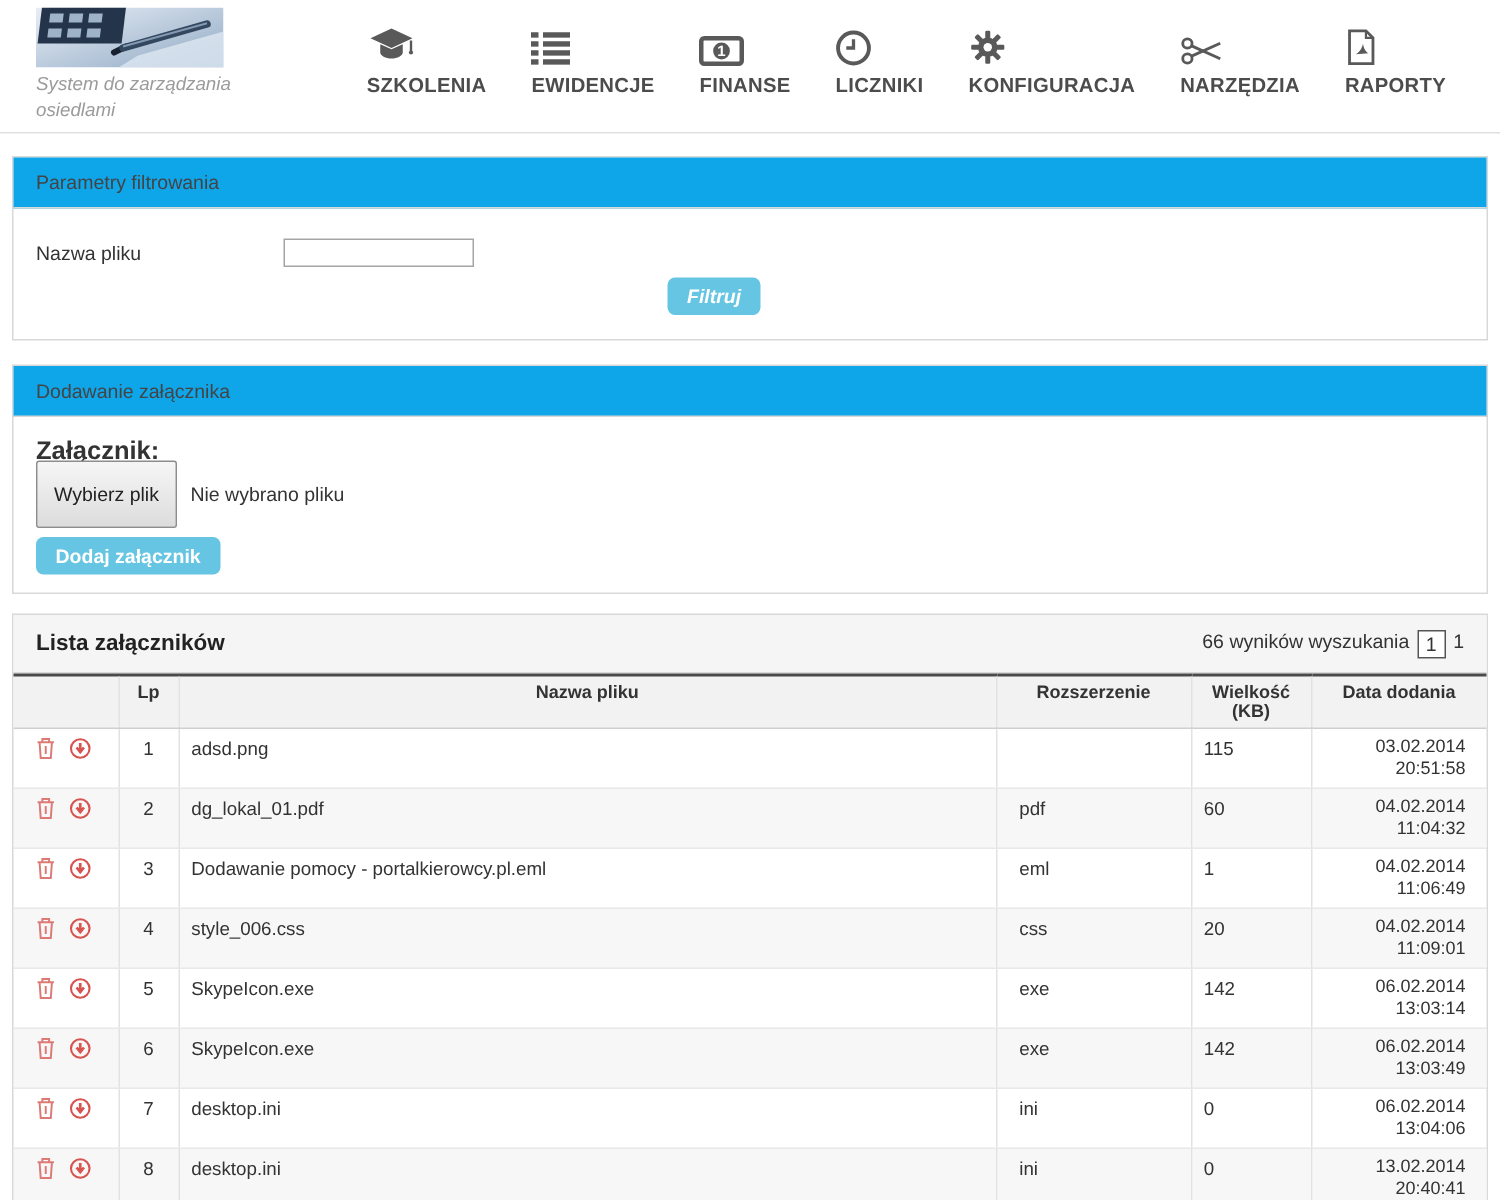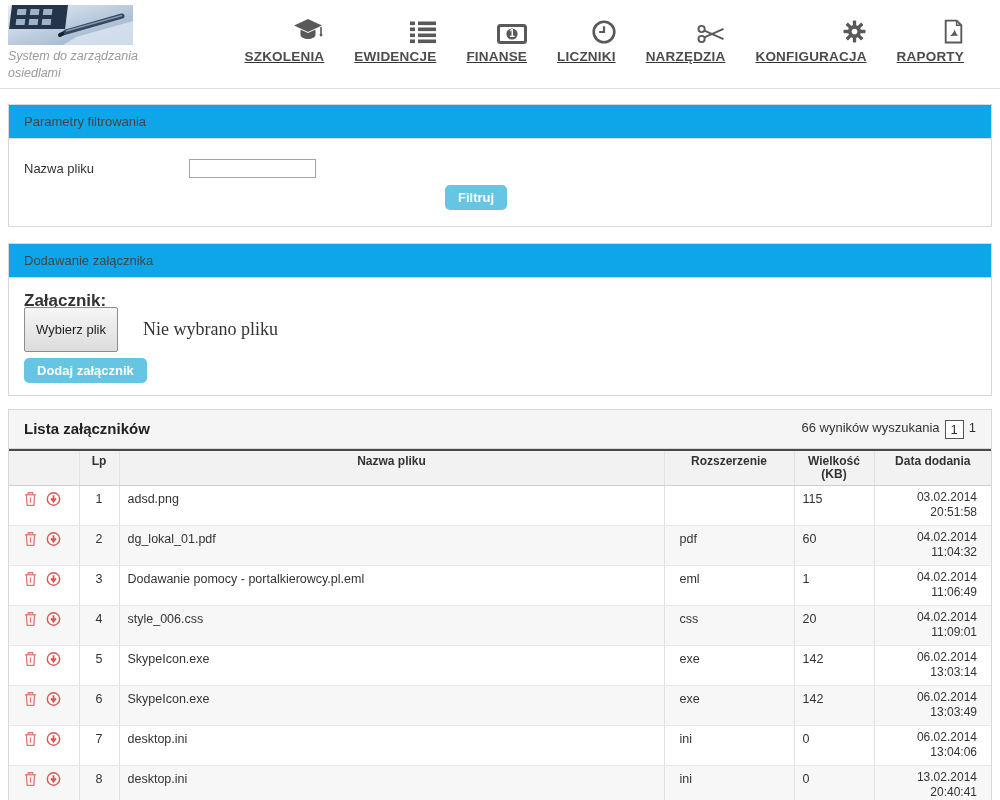--- a/index.html
+++ b/index.html
@@ -1,52 +1,52 @@
 <!DOCTYPE html>
 <html><head>
 <meta charset="utf-8">
 <style>
   * { margin:0; padding:0; box-sizing:border-box; }
   html,body { width:1000px; height:800px; overflow:hidden; background:#fff;
     font-family:"Liberation Sans", sans-serif; color:#333; }
 
   
   .topbar { position:relative; height:89px; background:#fff; border-bottom:1px solid #e0e0e0; }
-  .logo-block { position:absolute; left:8px; top:5px; width:140px; }
+  .logo-block { position:absolute; left:24px; top:5px; width:140px; }
   .logo-img { width:125px; height:40px; display:block; cursor:pointer; }
   .tagline { font-style:italic; color:#9b9b9b; font-size:12.5px; line-height:17px; margin-top:3px; width:135px; }
 
   .main-nav { position:absolute; right:36px; top:16px; display:flex; align-items:flex-end; gap:30px; }
-  .nav-item { display:flex; flex-direction:column; align-items:flex-end; gap:5px; cursor:pointer;text-decoration:underline; }
+  .nav-item { display:flex; flex-direction:column; align-items:flex-start; gap:5px; cursor:pointer; }
   .nav-icon { height:28px; display:flex; align-items:flex-end; color:#595959; }
   .nav-icon svg { display:block; }
   .nav-label { font-size:13.5px; font-weight:bold; color:#4c4c4c; letter-spacing:.2px; white-space:nowrap; }
 
   
   main { margin:0 8px; }
   .panel { border:1px solid #d8d8d8; background:#fff; }
   .panel-head { background:#0ea5e9; border-bottom:1px solid #d8d8d8; padding:9px 15px; font-size:13px; color:#444; }
 
   .filter-panel { margin-top:15px; }
   .filter-body { padding:18px 15px 16px; }
   .form-row { display:flex; align-items:center; height:22px; }
   .form-label { width:165px; font-size:13px; color:#333; }
   .text-input { width:127px; height:19px; border:1px solid #a5a5a5; font-size:12px; padding:0 4px; }
   .btn { background:#66c5e2; border:none; border-radius:5px; color:#fff; font-weight:bold;
          font-size:13px; padding:5px 13px; cursor:pointer; }
   .filter-btn-row { margin-top:6px; }
-  .filter-btn-row .btn { margin-left:421px; }
+  .filter-btn-row .btn { margin-left:421px;font-style:italic; }
 
   .attach-panel { margin-top:16px; }
   .attach-body { padding:13px 15px 12px; }
   .attach-label { font-size:17px; font-weight:bold; }
   .file-row { margin-top:6px; display:flex; align-items:center; height:25px; }
   .file-btn { font-size:13px; color:#222; padding:14px 11px; border:1px solid #8d8d8d; border-radius:2px;
               background:linear-gradient(#f6f6f6,#dcdcdc); cursor:pointer; }
-  .file-status { font-size:18px; margin-left:25px;font-family:Liberation Serif, serif; }
+  .file-status { font-size:13px; margin-left:9px; }
   .attach-submit { margin-top:16px; }
 
   .list-panel { margin-top:13px; }
   .list-head { background:#f5f5f5; border-bottom:1px solid #d8d8d8; padding:9px 15px;
                display:flex; align-items:center; justify-content:space-between; }
   .list-title { font-size:15px; font-weight:bold; color:#222; line-height:20px;text-align:right; }
   .results { display:flex; align-items:flex-start; gap:5px; font-size:13px; color:#333; }
   .page-box { display:inline-block; min-width:13px; text-align:center; border:1px solid #555;
               background:#fff; padding:1px 5px; font-size:13px; cursor:pointer; }
 
@@ -200,33 +200,33 @@
     <div class="nav-item">
       <span class="nav-icon">
           <svg width="24" height="24">
             <use href="#i-clock"></use>
           </svg>
         </span>
       <span class="nav-label">LICZNIKI</span>
     </div>
     <div class="nav-item">
       <span class="nav-icon">
+          <svg width="25" height="25">
+            <use href="#i-gear"></use>
+          </svg>
+        </span>
+      <span class="nav-label">KONFIGURACJA</span>
+    </div>
+    <div class="nav-item">
+      <span class="nav-icon">
           <svg width="28" height="20">
             <use href="#i-scissors"></use>
           </svg>
         </span>
       <span class="nav-label">NARZĘDZIA</span>
-    </div>
-    <div class="nav-item">
-      <span class="nav-icon">
-          <svg width="25" height="25">
-            <use href="#i-gear"></use>
-          </svg>
-        </span>
-      <span class="nav-label">KONFIGURACJA</span>
     </div>
     <div class="nav-item">
       <span class="nav-icon">
           <svg width="21" height="25">
             <use href="#i-pdf"></use>
           </svg>
         </span>
       <span class="nav-label">RAPORTY</span>
     </div>
   </nav>

